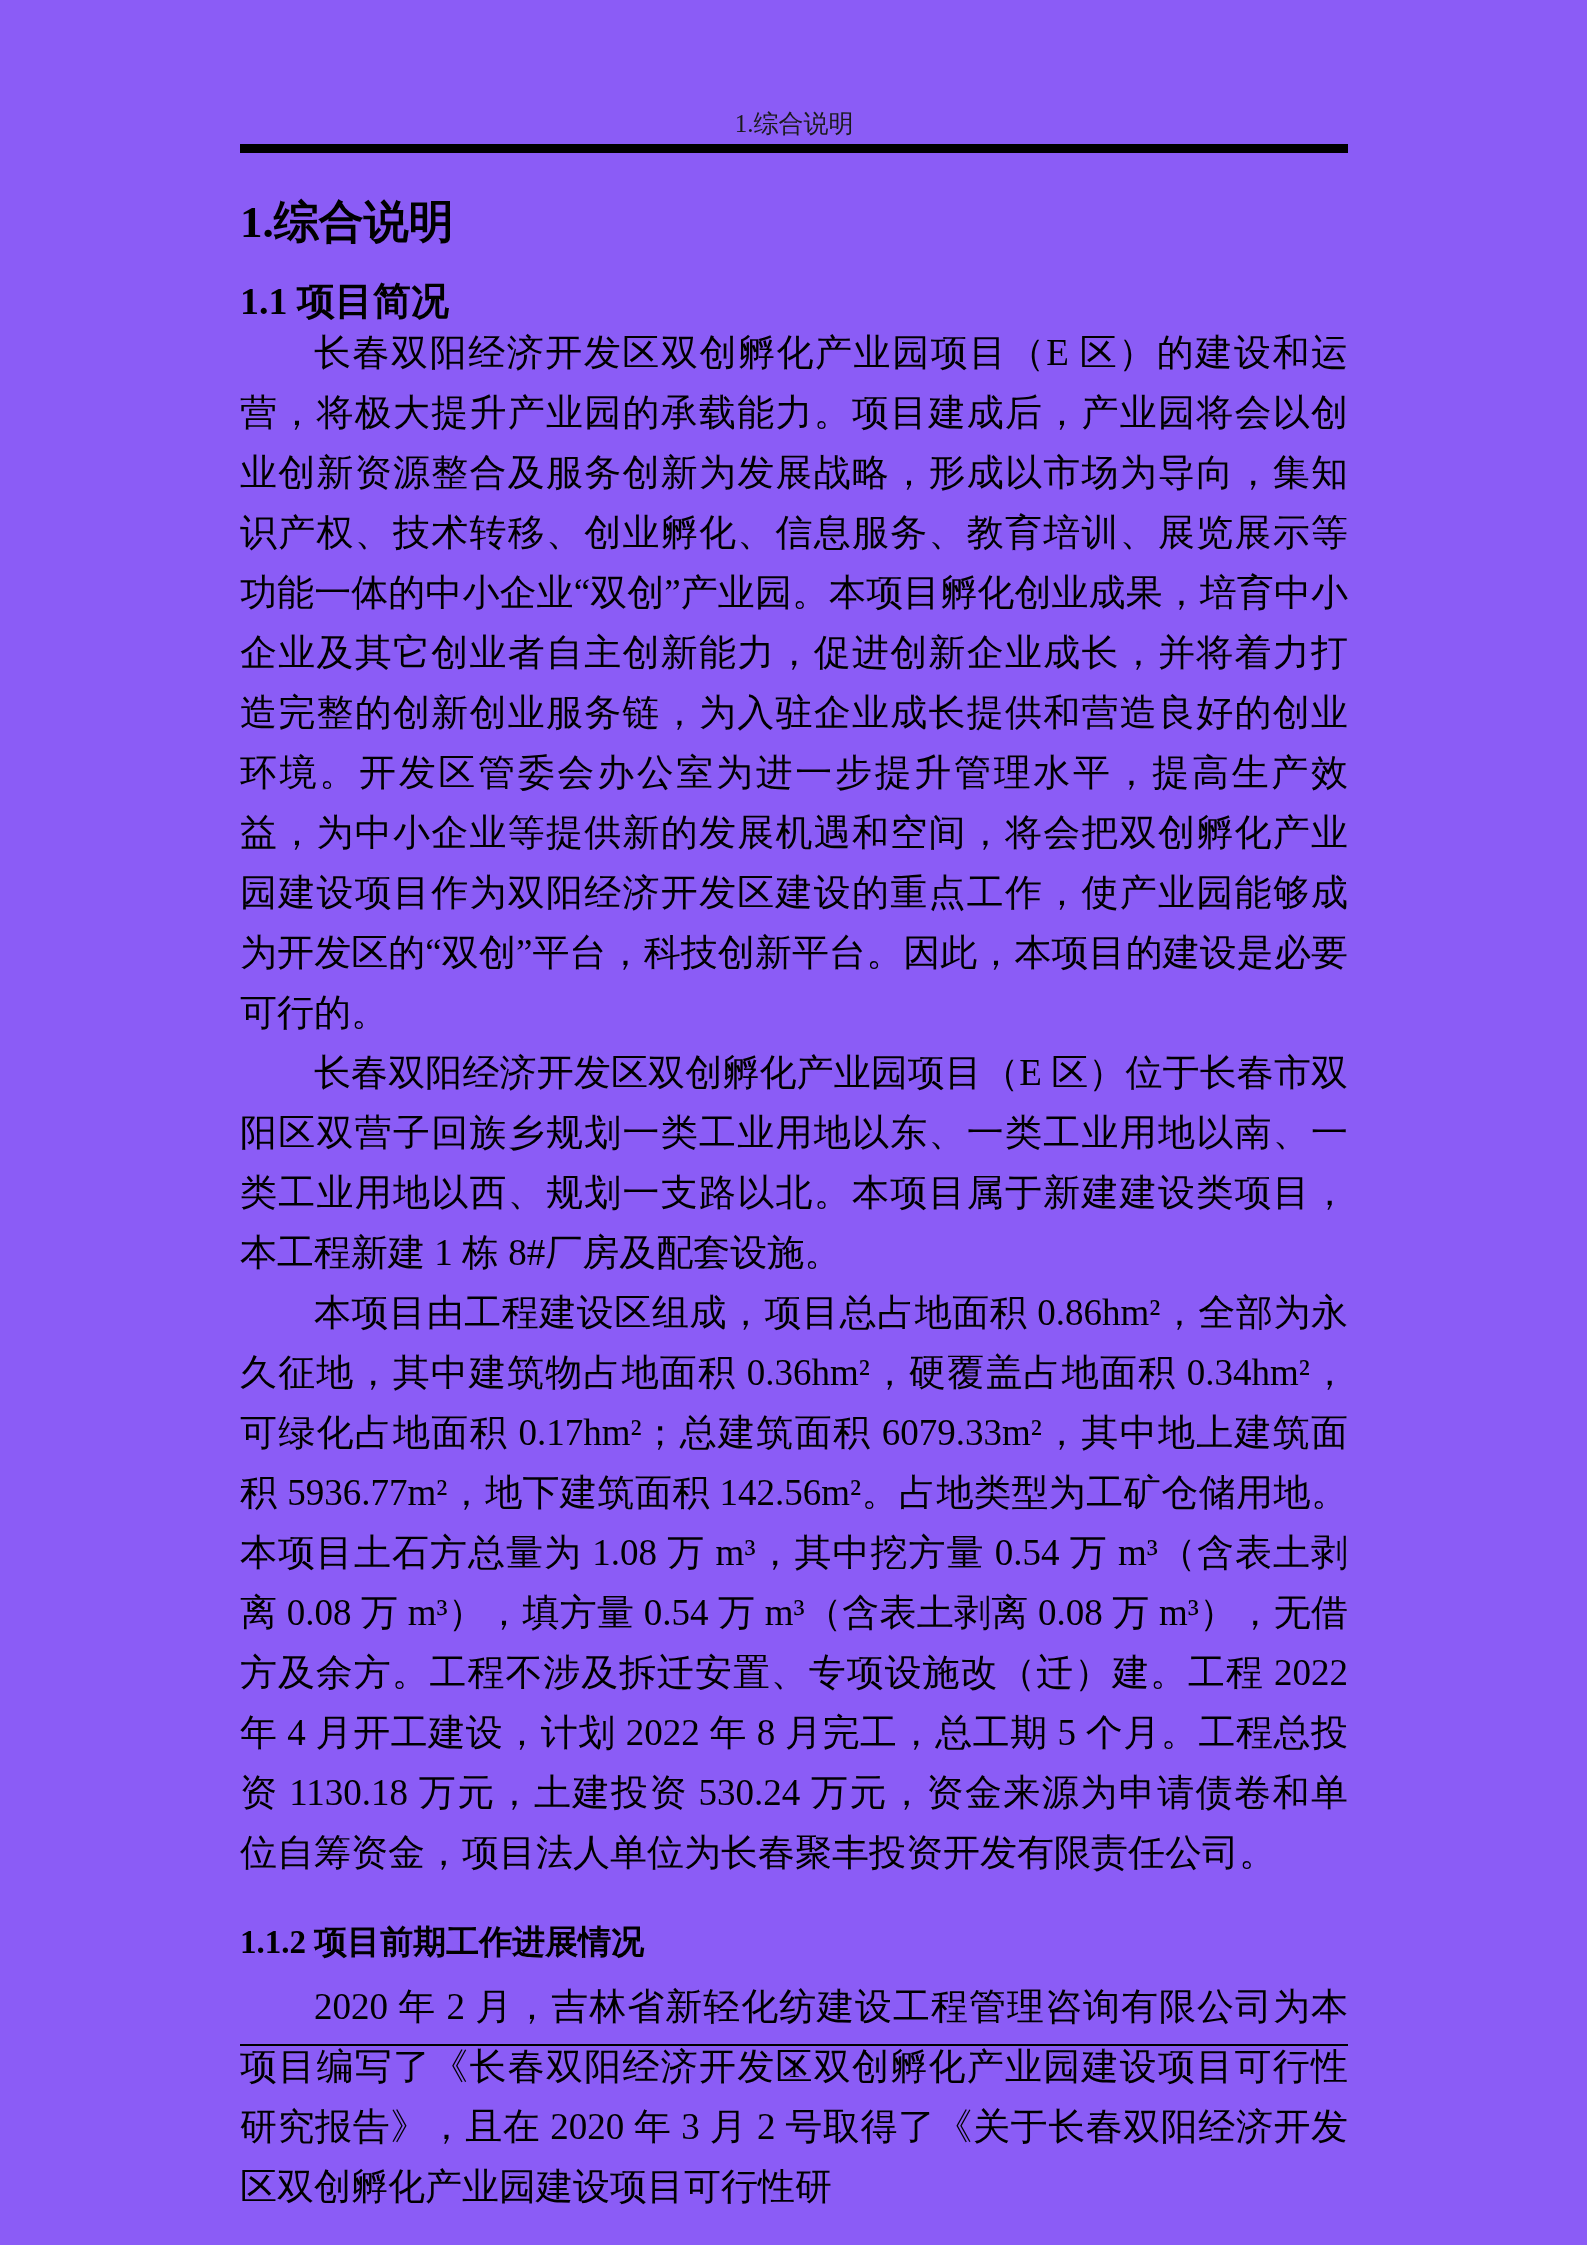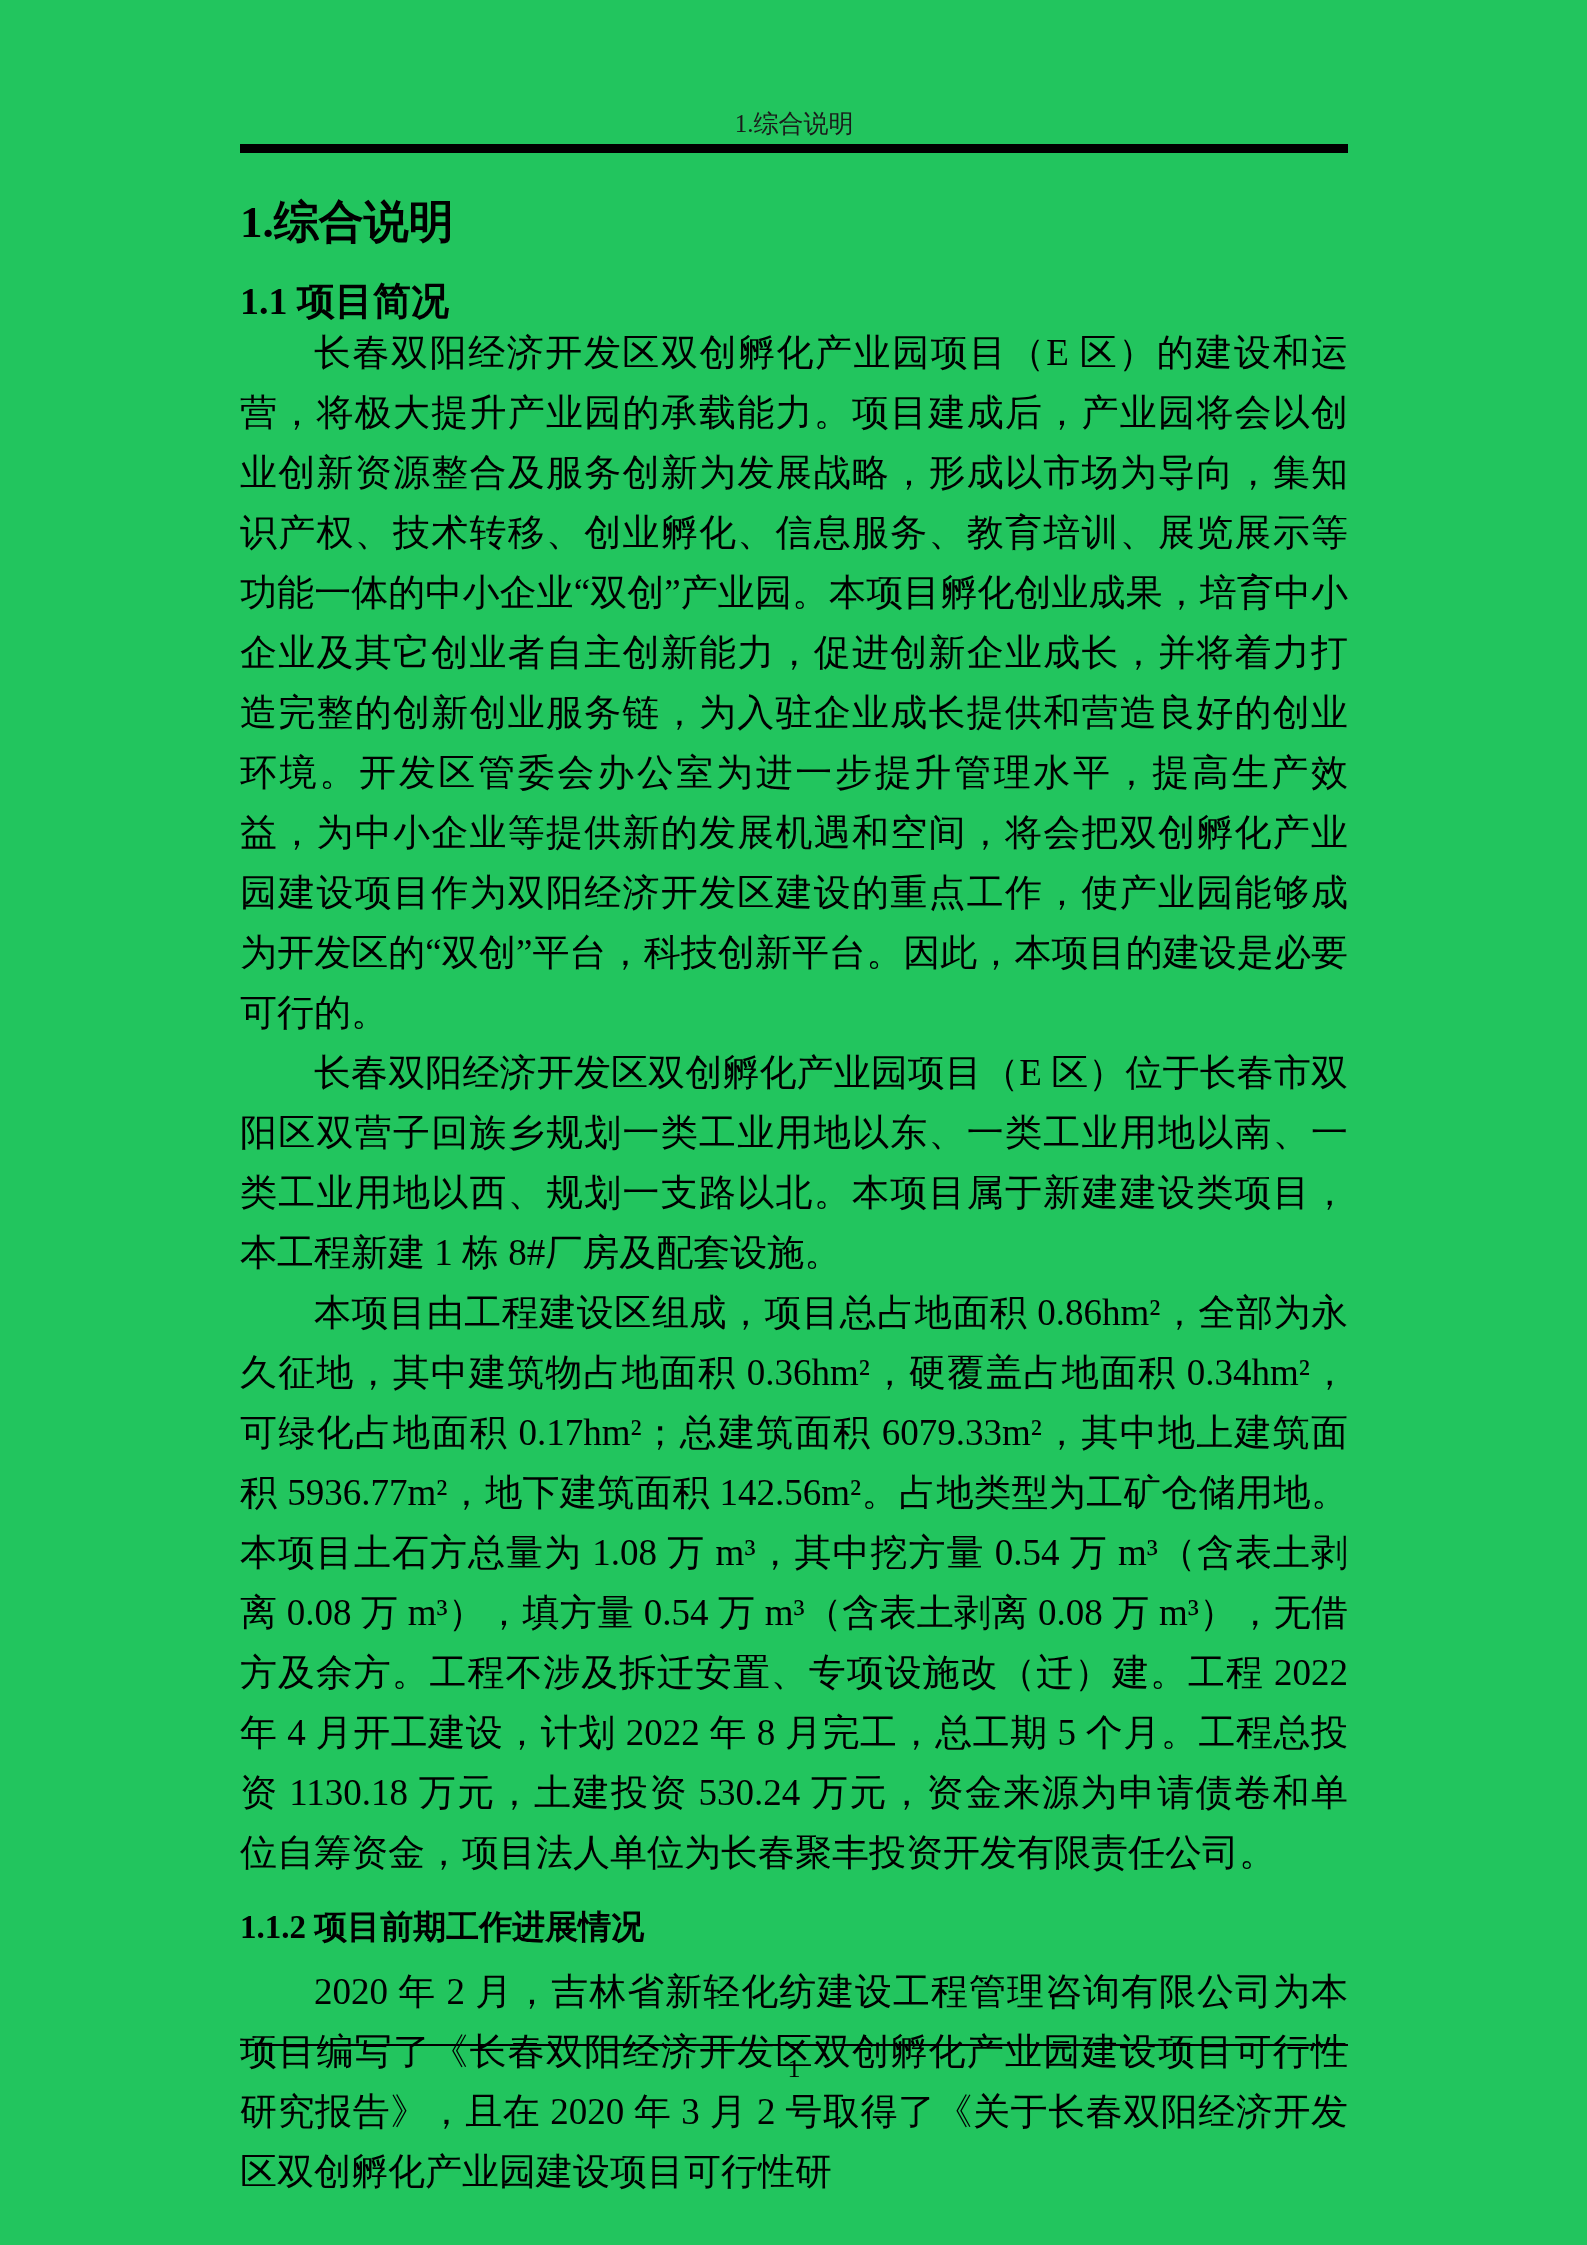--- a/index.html
+++ b/index.html
@@ -5,21 +5,21 @@
   * { box-sizing: border-box; }
   html, body {
     margin: 0;
     padding: 0;
     background: #ffffff;
   }
   .page {
     position: relative;
     width: 1587px;
     height: 2245px;
-    background: #22c55e;
+    background: #8b5cf6;
     overflow: hidden;
     font-family: "Liberation Serif", "DejaVu Serif", serif;
     color: #000000;
   }
   .content {
     position: absolute;
     left: 240px;
     top: 0;
     width: 1108px;
   }
@@ -48,21 +48,21 @@
     line-height: 1.15;
     font-weight: bold;
   }
   h3.subsection {
     margin: 28px 0 14px 0;
     font-size: 33px;
     line-height: 1.2;
     font-weight: bold;
   }
   h3.subsection-2 {
-    margin-top: 25px;
+    margin-top: 40px;
   }
   p.body-para {
     margin: 0;
     font-size: 37px;
     line-height: 60px;
     text-align: justify;
     text-justify: inter-ideograph;
     text-indent: 2em;
     word-break: break-all;
   }

